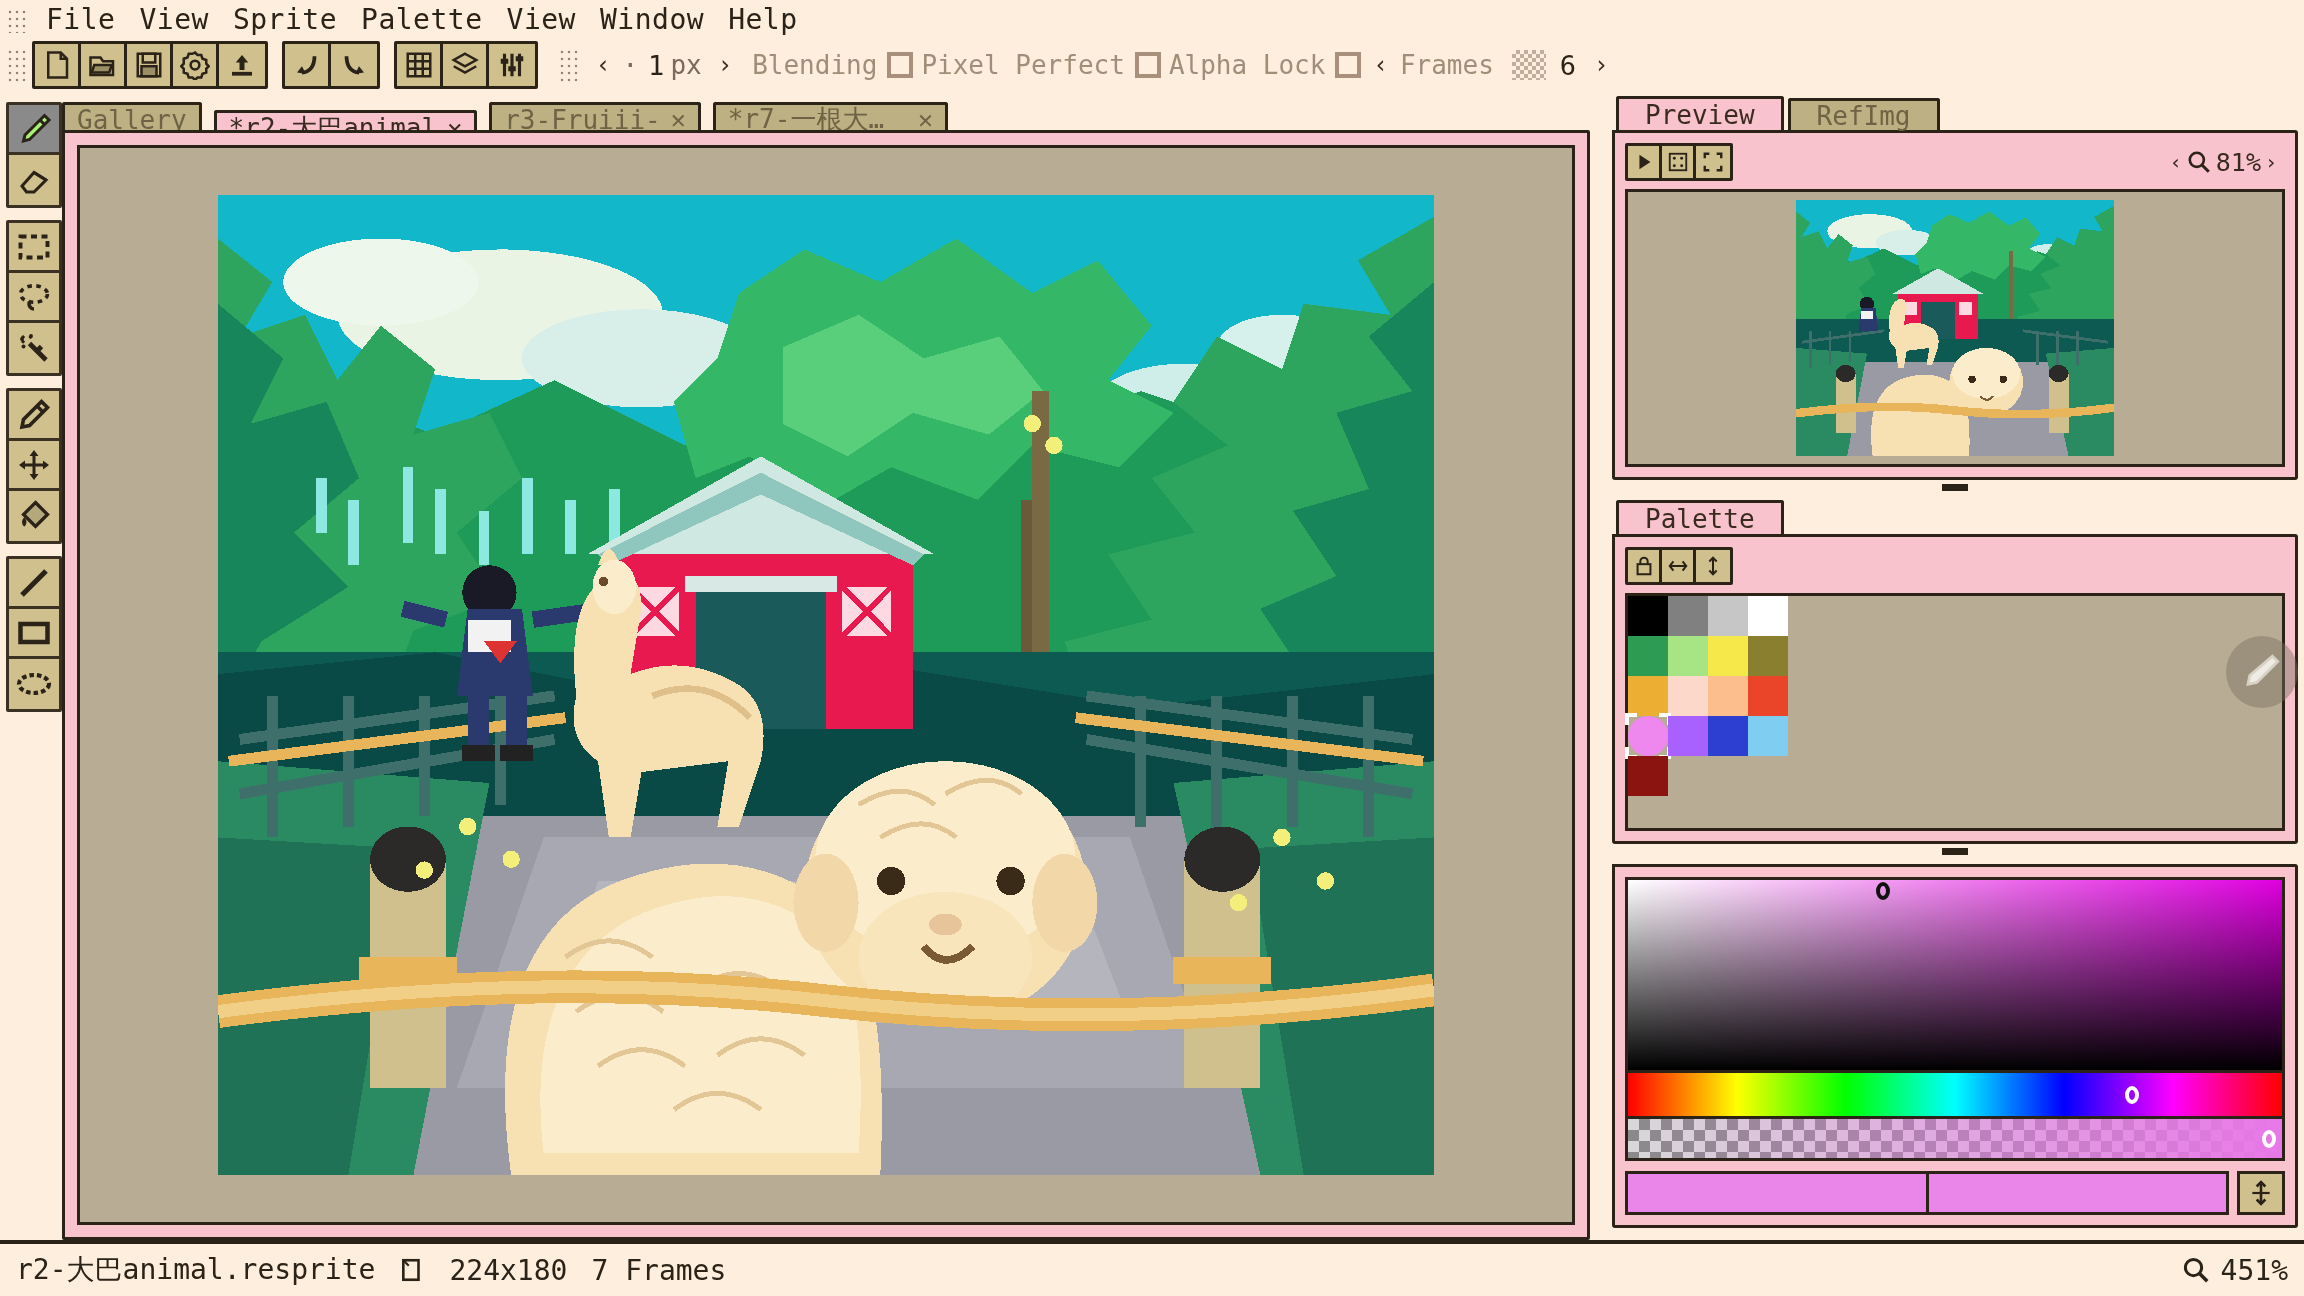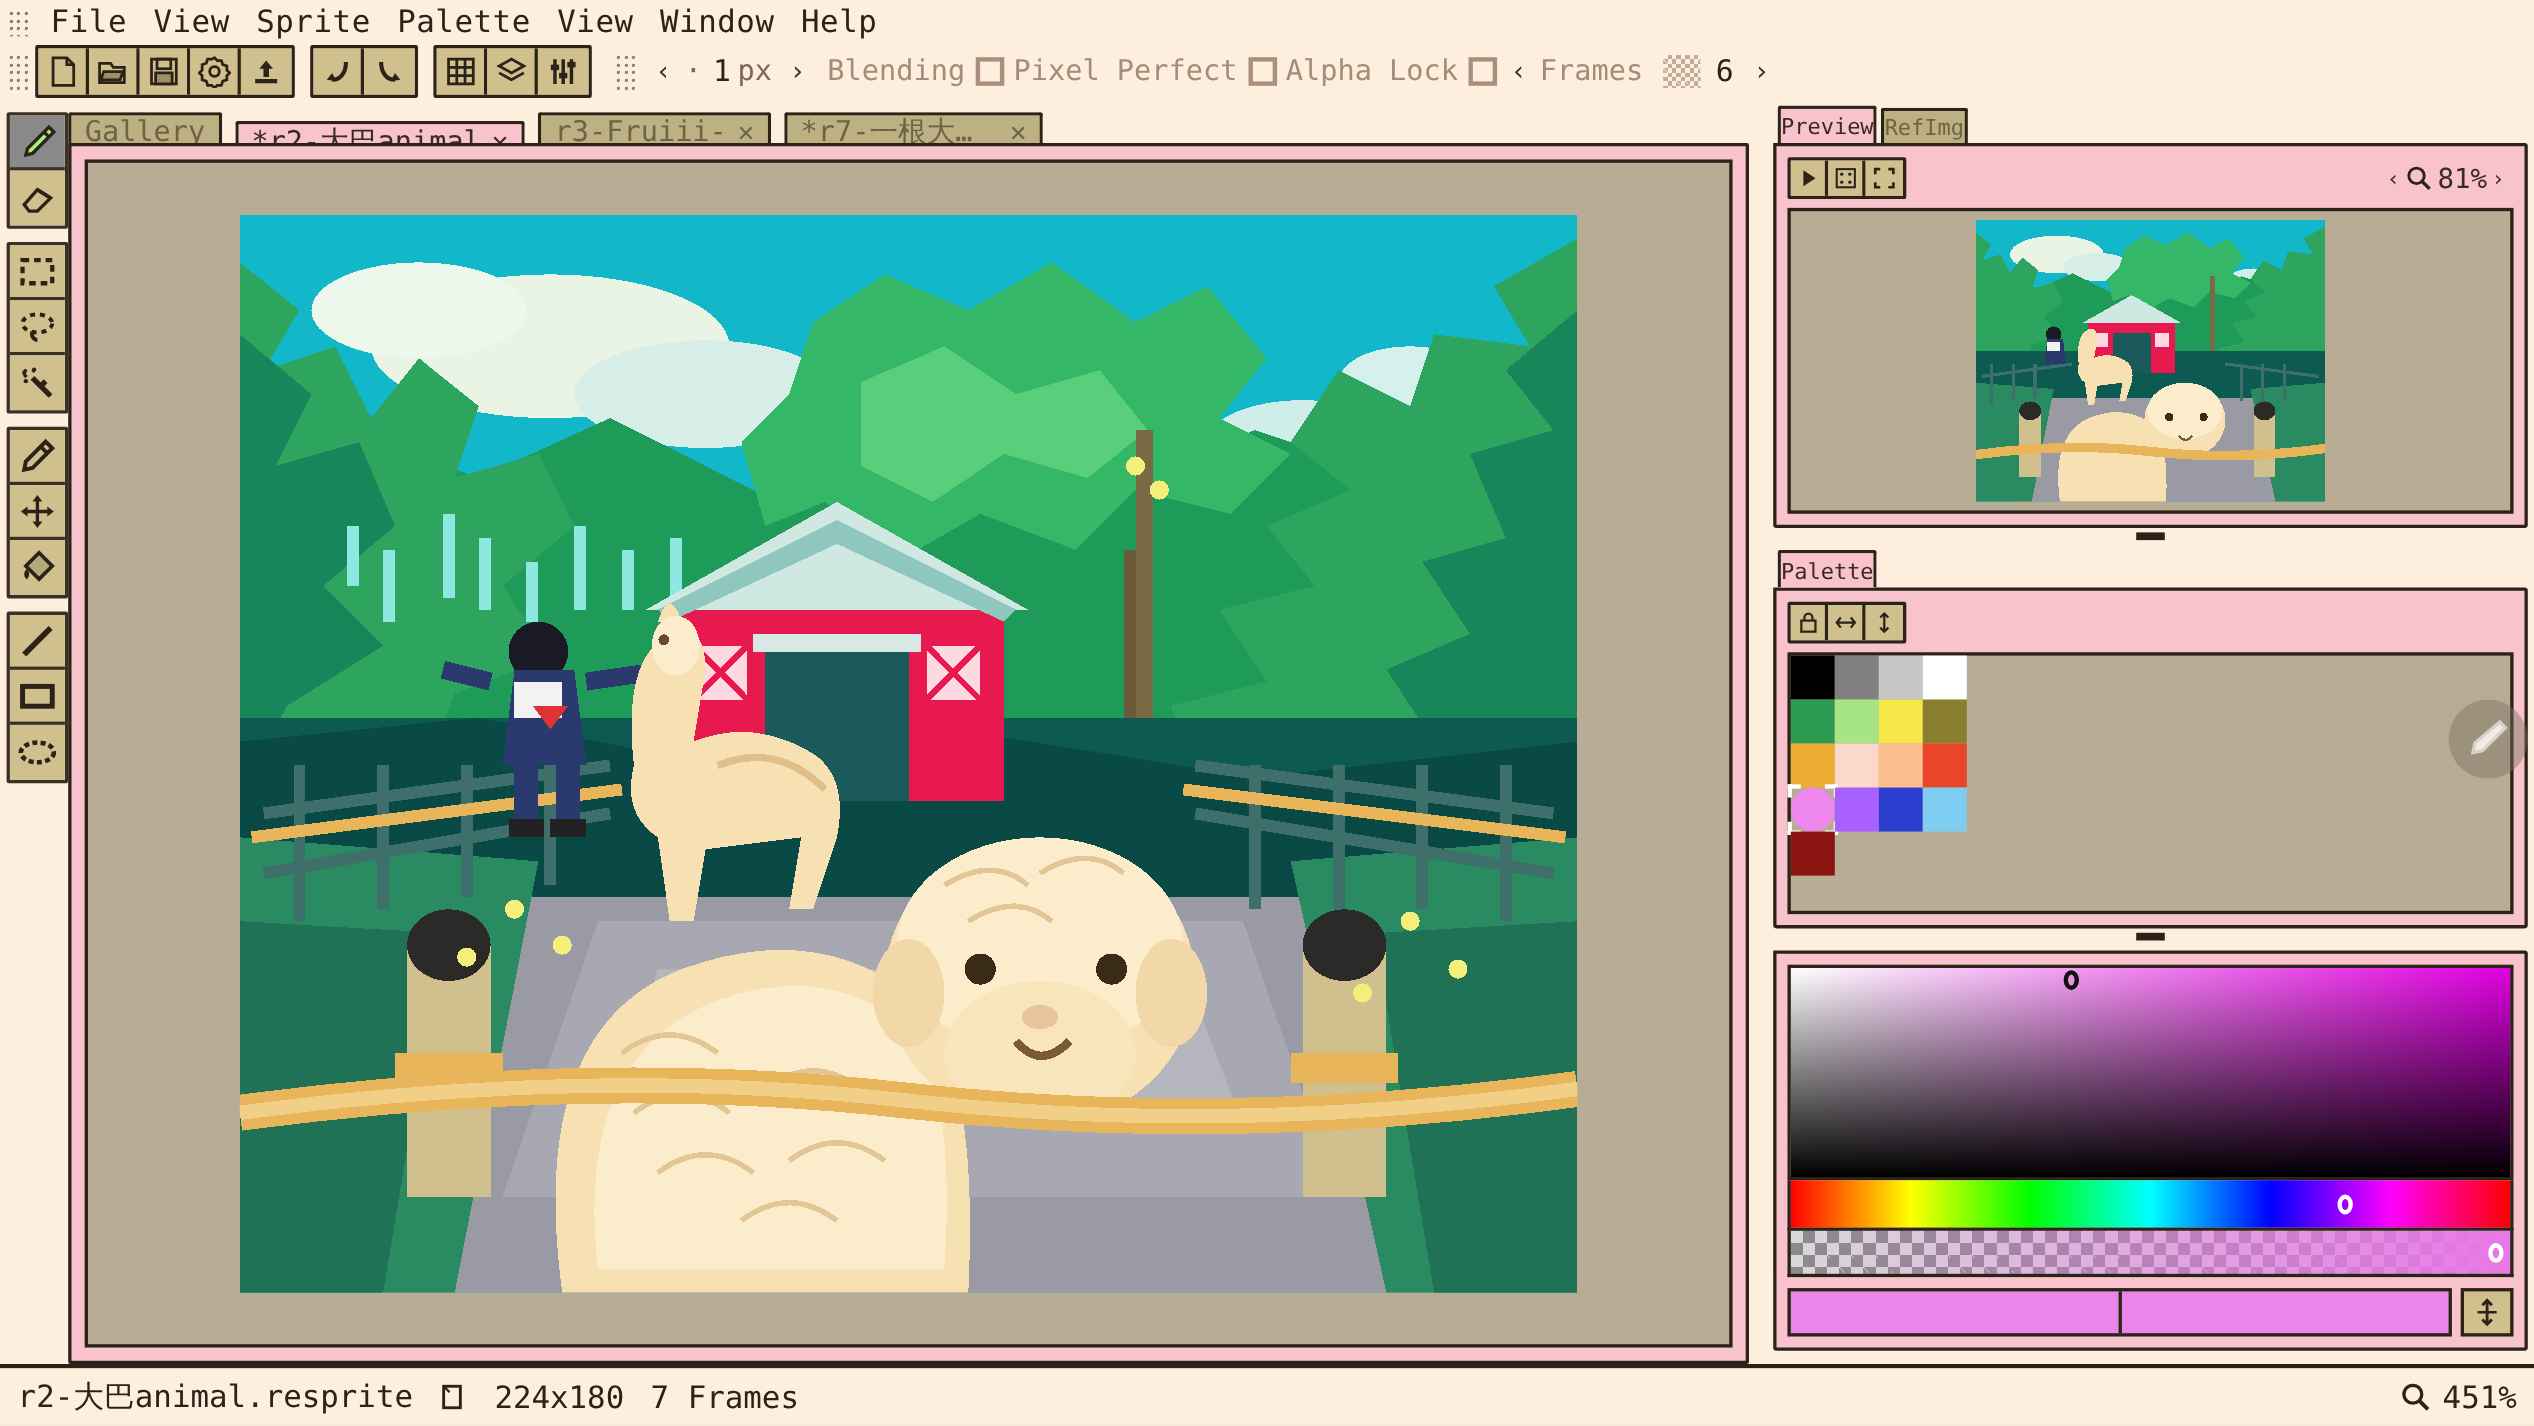--- a/index.html
+++ b/index.html
@@ -115,22 +115,22 @@
     position:relative; overflow:hidden;
   }
   .artframe{ width:1216px; height:980px; position:relative; }
 
   
   #dock{ position:absolute; left:1612px; top:96px; width:686px; }
   .panel{ margin-bottom:6px; position:relative;}
   .ptabs{ display:flex; align-items:flex-end; height:34px; padding-left:4px;}
   .ptab{
     height:32px; background:#bdb183; border:3px solid #2b2218; border-bottom:none;
-    border-radius:3px 3px 0 0; display:flex;align-items:center;padding:0 0;
-    font-size:20px; color:#6e6344; margin-right:4px;
+    border-radius:3px 3px 0 0; display:flex;align-items:center;padding:0 26px;
+    font-size:26px; color:#6e6344; margin-right:4px;
   }
   .ptab.active{ background:#f9c3cd; color:#3a2b20; height:34px;}
   .pbody{
     background:#f9c3cd; border:3px solid #2b2218; border-radius:0 3px 3px 3px;
     padding:10px;
   }
   .ptoolrow{ display:flex; align-items:center; justify-content:space-between; margin-bottom:8px;}
   .minigrp{ display:flex; border:3px solid #2b2218; border-radius:2px;}
   .minibtn{
     width:34px;height:32px;background:#cfc08d;border-right:3px solid #2b2218;

